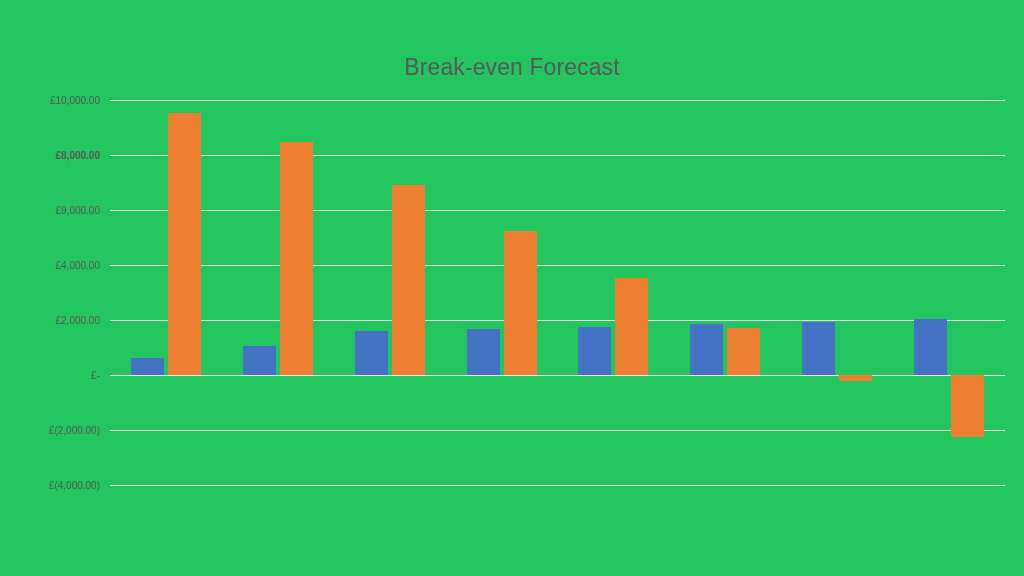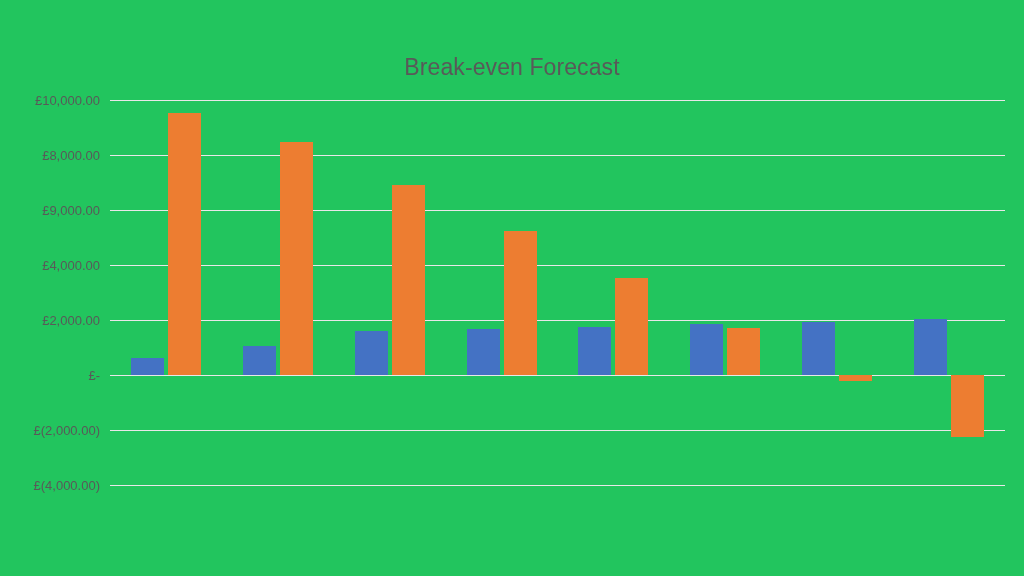--- a/index.html
+++ b/index.html
@@ -59,21 +59,21 @@
     left: 0;
     top: 100px;
     width: 100px;
     height: 385px;
   }
   .y-tick {
     position: absolute;
     right: 0;
     width: 100px;
     text-align: right;
-    font-size: 13px;
+    font-size: 10px;
     color: #595959;
     transform: translateY(-50%);
     white-space: nowrap;
   }
 
   
   #x-axis-labels {
     position: absolute;
     left: 110px;
     top: 383px;
@@ -124,21 +124,21 @@
 </style>
 </head>
 <body>
 
 <div id="chart-root">
 
   <div id="chart-title">Break-even Forecast</div>
 
   <div id="y-axis-labels">
       <div class="y-tick" style="top: 0px;">£10,000.00</div>
-      <div class="y-tick" style="top: 55px;">£8,000.00</div>
+      <div class="y-tick" style="top: 55px; font-weight: bold;">£8,000.00</div>
       <div class="y-tick" style="top: 110px;">£9,000.00</div>
       <div class="y-tick" style="top: 165px;">£4,000.00</div>
       <div class="y-tick" style="top: 220px; padding-left: 34px;">£2,000.00</div>
       <div class="y-tick" style="top: 275px;">£-</div>
       <div class="y-tick" style="top: 330px;">£(2,000.00)</div>
       <div class="y-tick" style="top: 385px;">£(4,000.00)</div>
     </div>
 
   <div id="plot-area">
       <div class="gridline" style="top: 0px;"></div>

